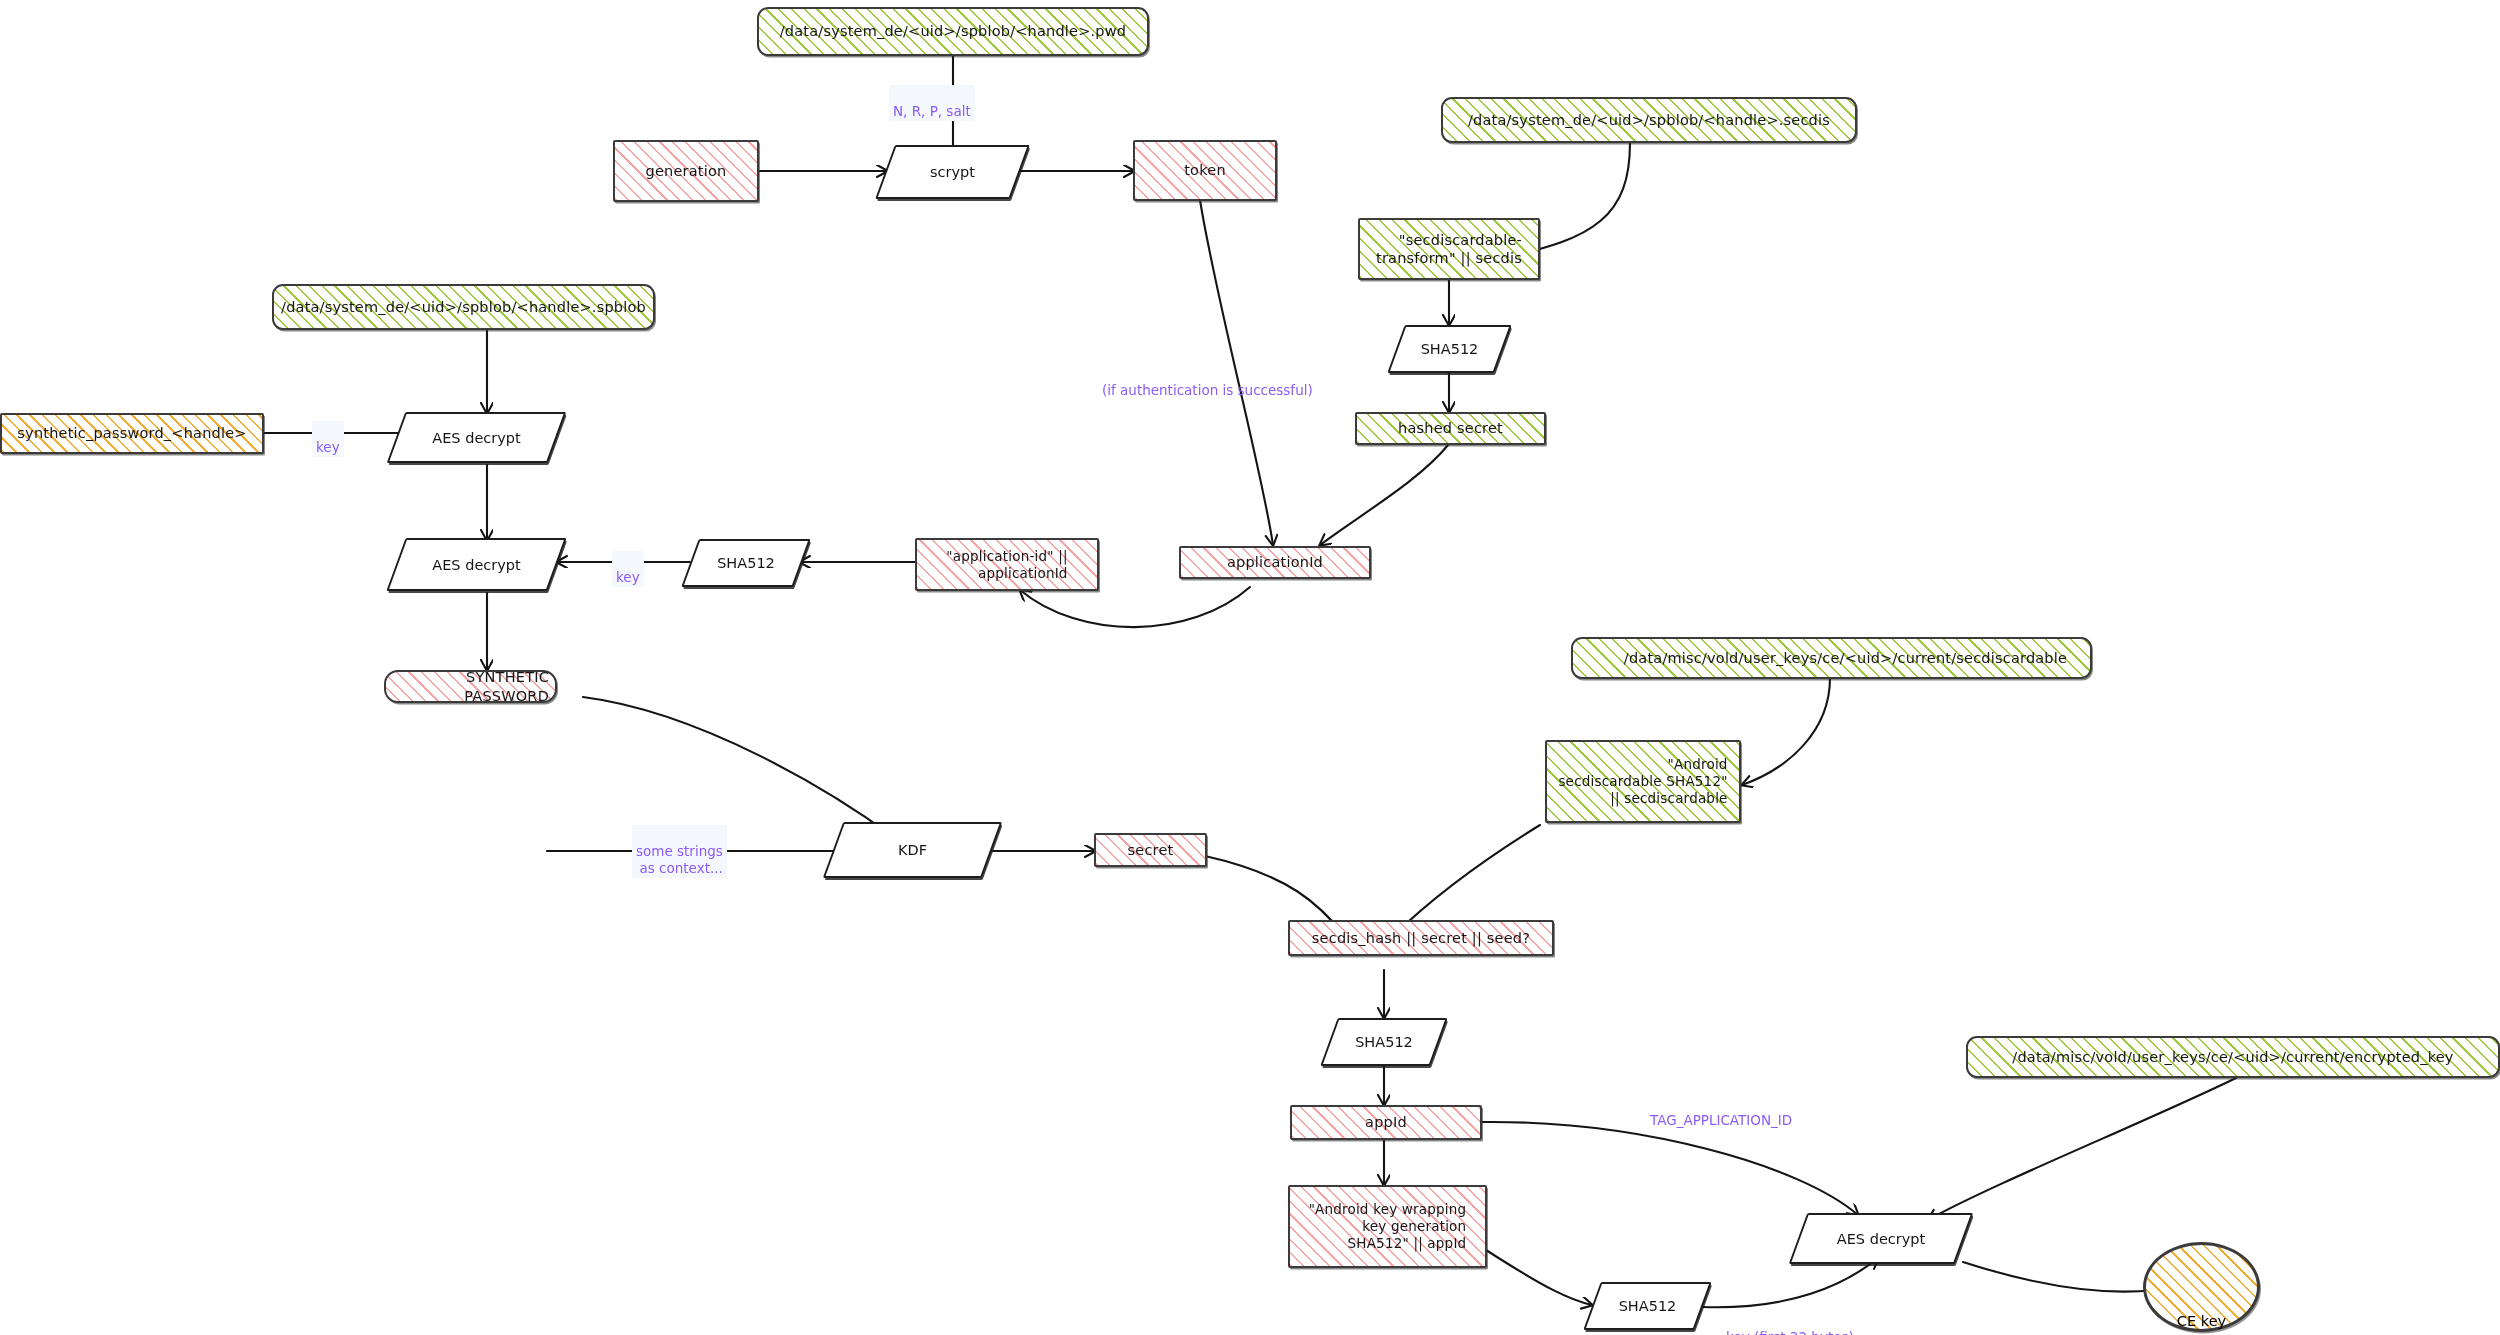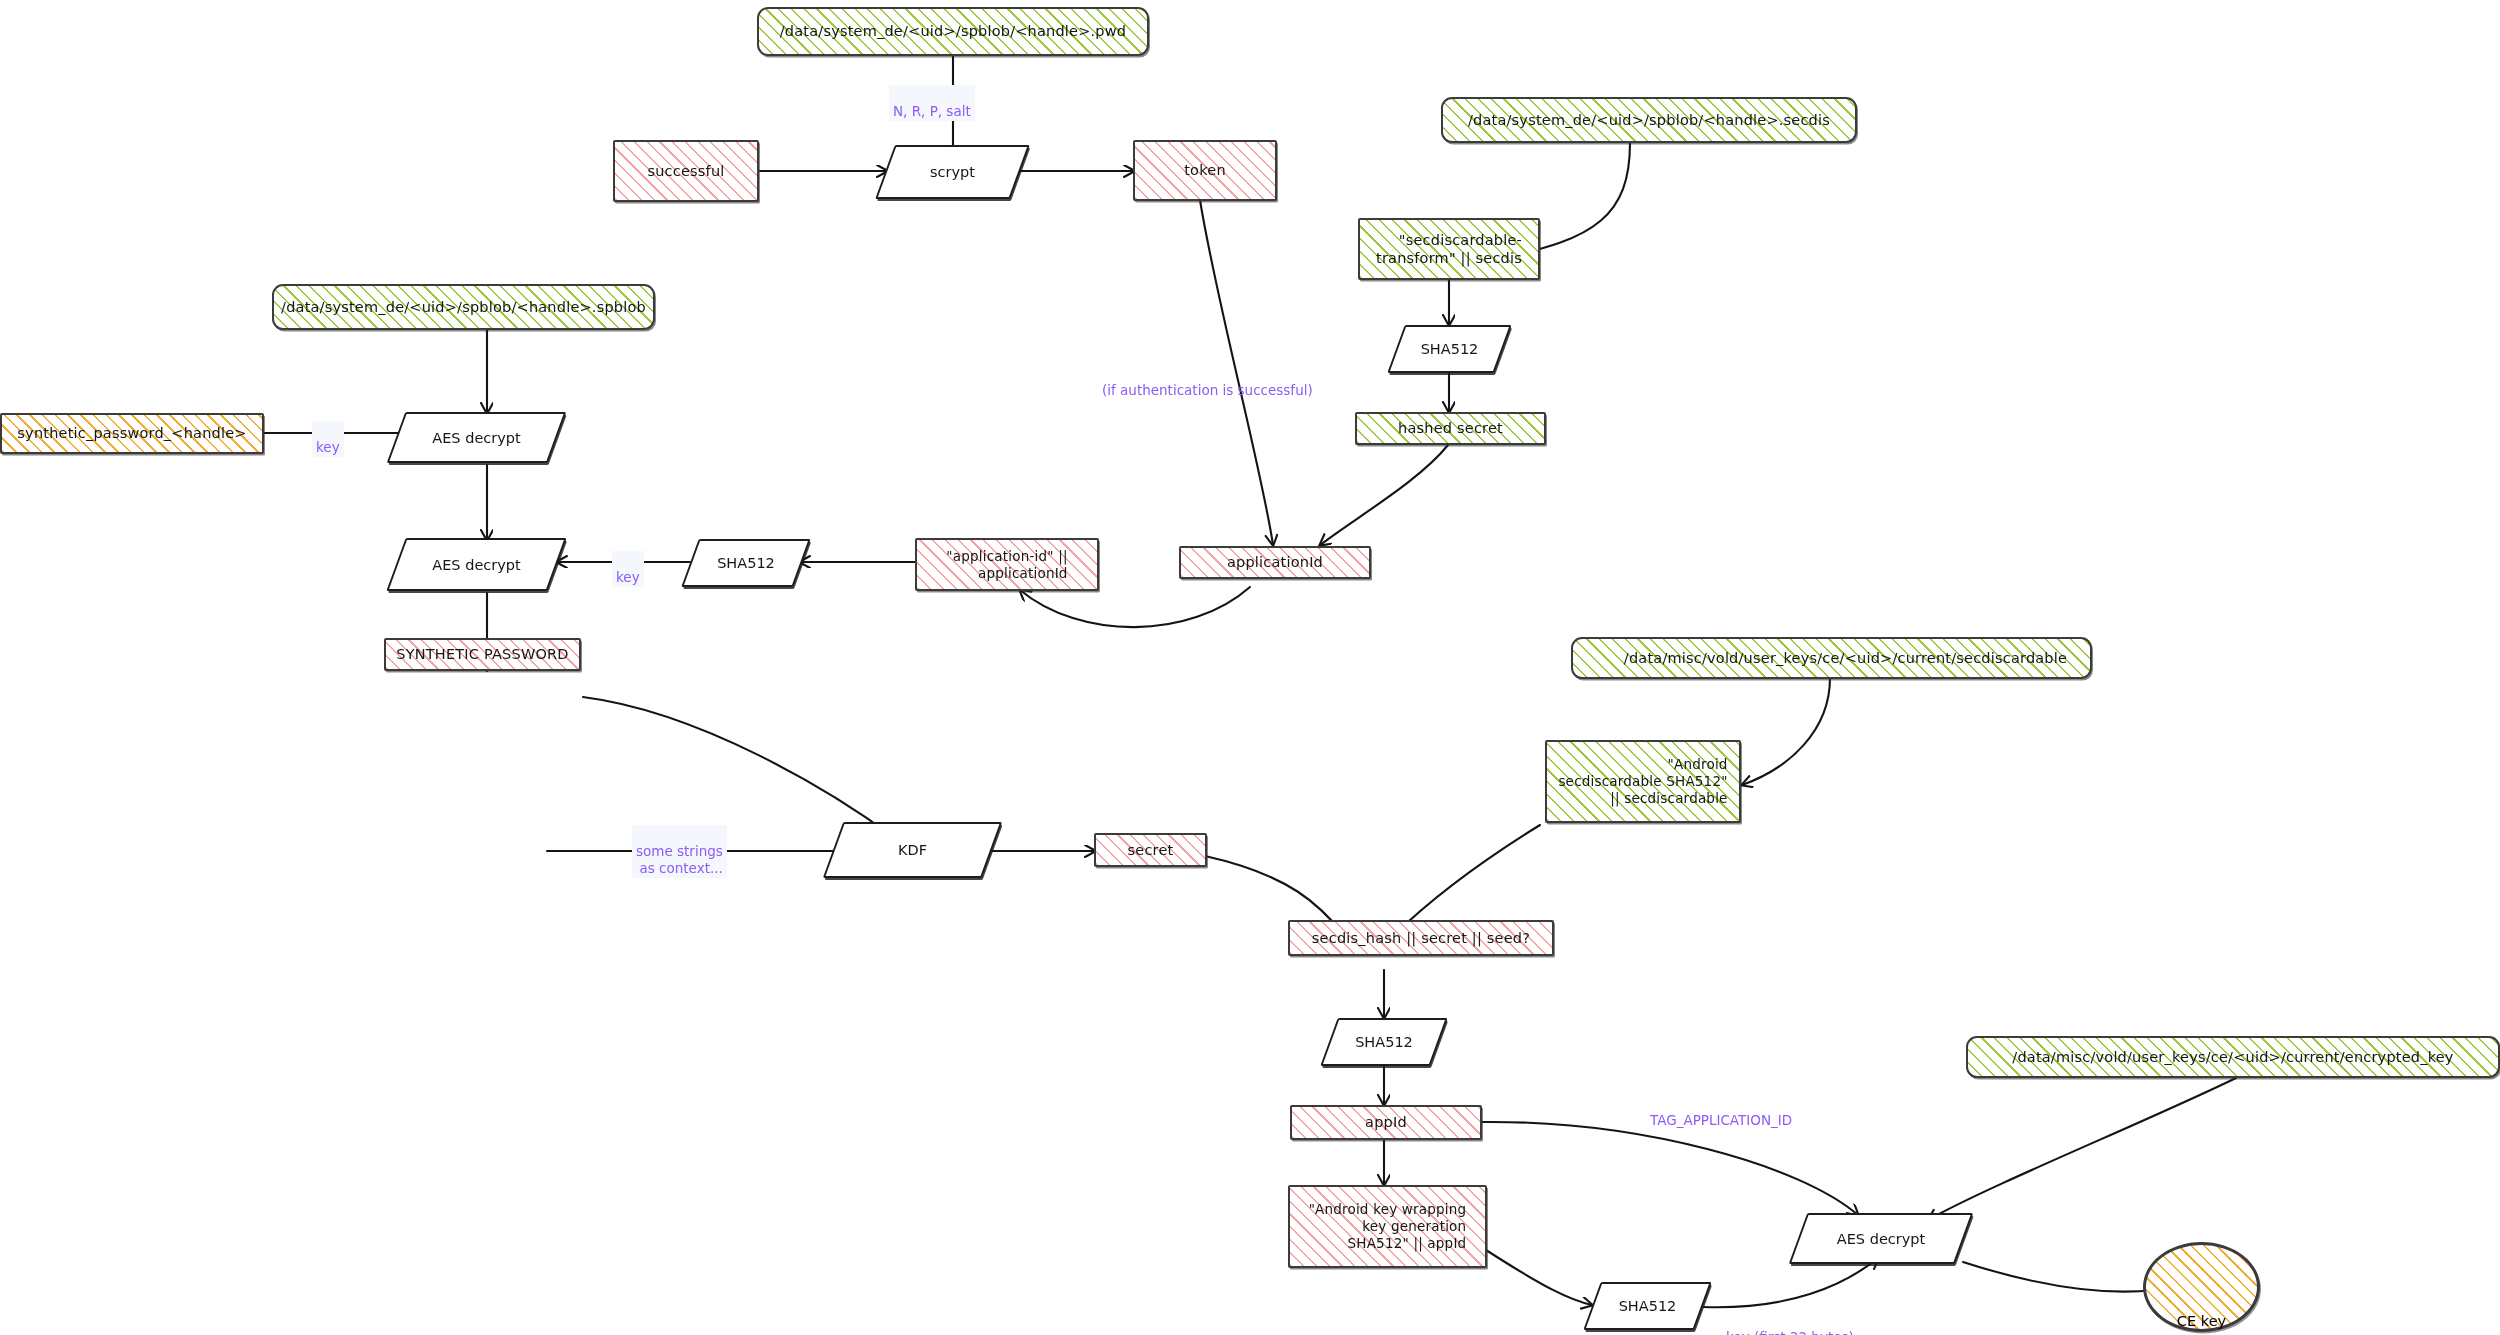--- a/index.html
+++ b/index.html
@@ -122,21 +122,21 @@
 
       <path d="M1963,1262 C2050,1290 2110,1295 2155,1290"></path>
     </g>
   </svg>
 
   <div class="node rect stadium fill-green fs14" style="left:757px;top:7px;width:392px;height:49px;">
     <span class="lbl">/data/system_de/&lt;uid&gt;/spblob/&lt;handle&gt;.pwd</span>
   </div>
 
   <div class="node rect fill-pink fs14" style="left:613px;top:140px;width:146px;height:62px;">
-    <span class="lbl">successful</span>
+    <span class="lbl">generation</span>
   </div>
 
   <div class="para fs14" style="left:885px;top:145px;width:135px;height:54px;">
     <span class="skew"></span>
     <span class="lbl">scrypt</span>
   </div>
 
   <div class="node rect fill-pink fs14" style="left:1133px;top:140px;width:144px;height:61px;">
     <span class="lbl">token</span>
   </div>
@@ -184,21 +184,21 @@
 
   <div class="node rect fill-pink fs13" style="left:915px;top:538px;width:184px;height:53px;">
     <span class="lbl">"application-id" ||
 applicationId</span>
   </div>
 
   <div class="node rect fill-pink fs14" style="left:1179px;top:546px;width:192px;height:33px;">
     <span class="lbl">applicationId</span>
   </div>
 
-  <div class="node rect fill-pink fs14" style="left:384px;top:638px;width:197px;height:33px;">
+  <div class="node rect fill-pink fs14" style="left:384px;top:670px;width:173px;height:33px;border-radius:14px;">
     <span class="lbl">SYNTHETIC PASSWORD</span>
   </div>
 
   <div class="para fs14" style="left:833px;top:822px;width:159px;height:56px;">
     <span class="skew"></span>
     <span class="lbl">KDF</span>
   </div>
 
   <div class="node rect fill-pink fs14" style="left:1094px;top:833px;width:113px;height:34px;">
     <span class="lbl">secret</span>

